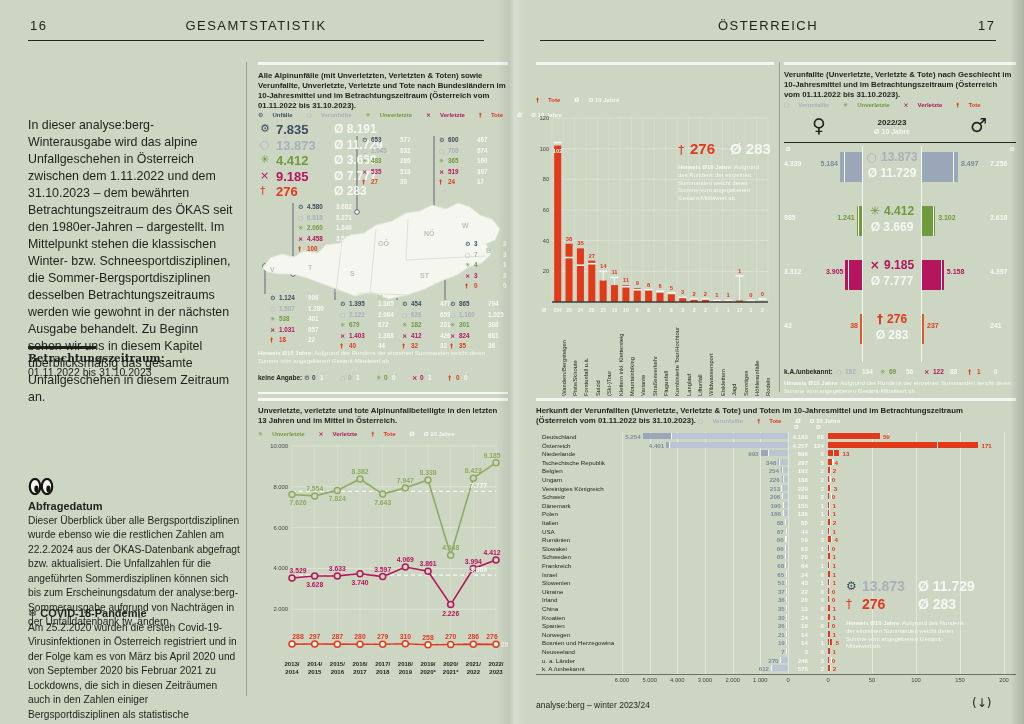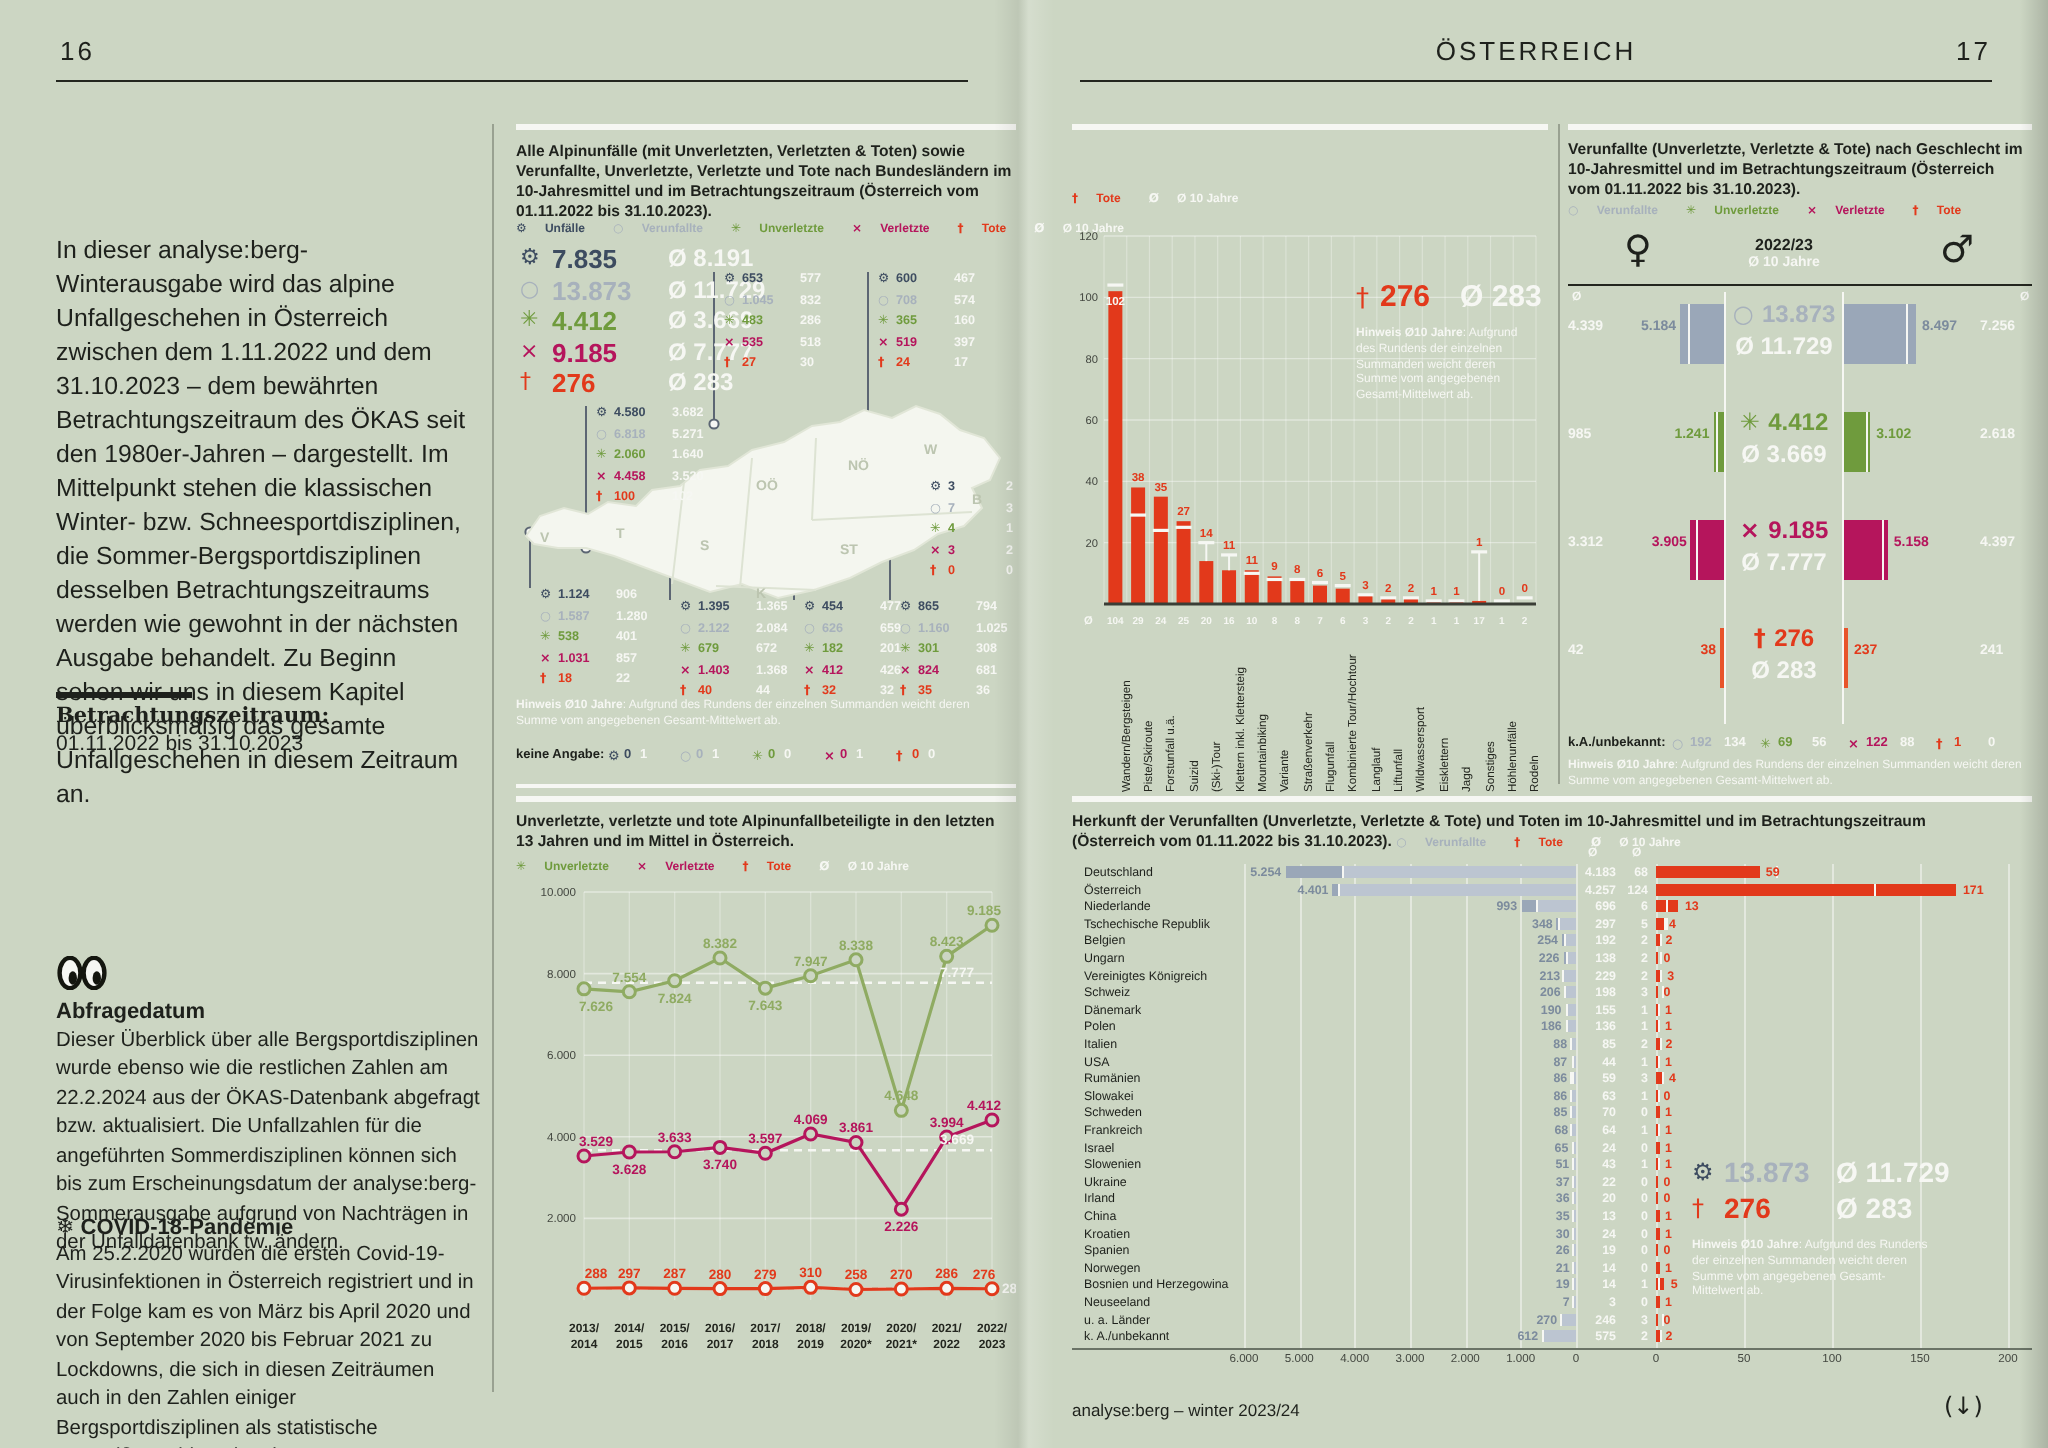--- a/index.html
+++ b/index.html
@@ -24,20 +24,21 @@
      background:linear-gradient(90deg,rgba(0,0,0,0) 0%,rgba(0,0,0,.07) 40%,rgba(255,255,255,.18) 58%,rgba(0,0,0,0) 100%);}
   .fold-r{right:0;top:0;width:14px;height:724px;
      background:linear-gradient(90deg,rgba(0,0,0,0),rgba(0,0,0,.16));}
 </style>
 </head>
 <body>
 
 <div class="spread">
 
   <div class="abs hdr" style="left:30px;top:18px;">16</div>
+  <div class="abs hdr" style="left:28px;top:18px;width:456px;text-align:center;">GESAMTSTATISTIK</div>
   <div class="abs rule" style="left:28px;top:40px;width:456px;"></div>
   <div class="abs hdr" style="left:540px;top:18px;width:456px;text-align:center;">ÖSTERREICH</div>
   <div class="abs hdr" style="left:978px;top:18px;">17</div>
   <div class="abs rule" style="left:540px;top:40px;width:456px;"></div>
 
   <div class="abs intro" style="left:28px;top:117px;width:206px;">In dieser analyse:berg-Winterausgabe wird das alpine Unfallgeschehen in Österreich zwischen dem 1.11.2022 und dem 31.10.2023 – dem bewährten Betrachtungszeitraum des ÖKAS seit den 1980er-Jahren – dargestellt. Im Mittelpunkt stehen die klassischen Winter- bzw. Schneesportdisziplinen, die Sommer-Bergsportdisziplinen desselben Betrachtungszeitraums werden wie gewohnt in der nächsten Ausgabe behandelt. Zu Beginn sehen wir uns in diesem Kapitel überblicksmäßig das gesamte Unfallgeschehen in diesem Zeitraum an.</div>
   <div class="abs" style="left:28px;top:346px;width:68px;height:2.5px;background:#1e211c;"></div>
   <div class="abs serifbold" style="left:28px;top:352px;">Betrachtungszeitraum:</div>
   <div class="abs" style="left:28px;top:366px;font-size:10.5px;">01.11.2022 bis 31.10.2023</div>
 

